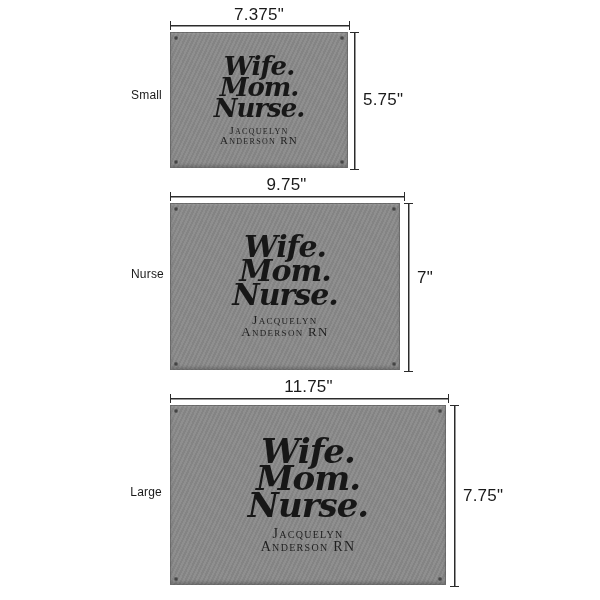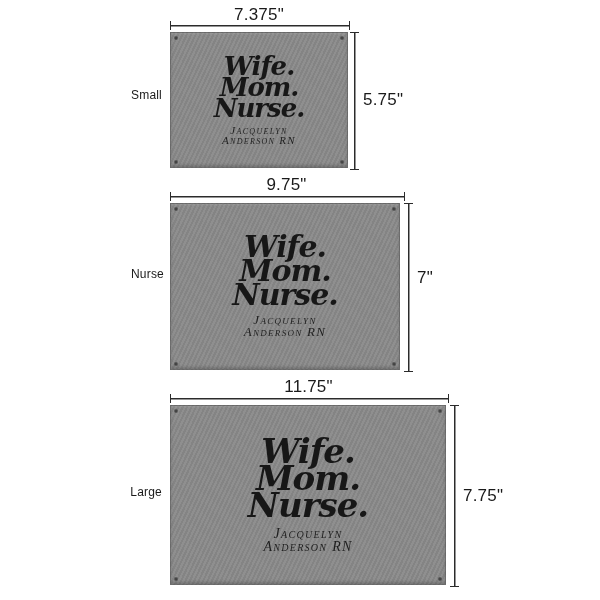--- a/index.html
+++ b/index.html
@@ -53,21 +53,21 @@
     font-family:"DejaVu Serif", serif;
     font-style:italic;font-weight:bold;
     color:#171717;letter-spacing:-1px;
     text-align:center;white-space:nowrap;
   }
   .name-block{
     font-family:"Liberation Serif", serif;
     font-variant:small-caps;
     color:#1f1f1f;text-align:center;white-space:nowrap;
   }
-  .name-line{letter-spacing:1.3px;font-style:italic;}
+  .name-line{letter-spacing:1.3px;}
 
   .row-small  .script-line{font-size:26px;line-height:21px;}
   .row-small  .name-block{font-size:11px;line-height:10px;margin-top:6px;}
   .row-medium .script-line{font-size:30px;line-height:24px;}
   .row-medium .name-block{font-size:13px;line-height:12px;margin-top:7px;}
   .row-large  .script-line{font-size:34px;line-height:27px;}
   .row-large  .name-block{font-size:14px;line-height:13px;margin-top:8px;}
 
   
   

